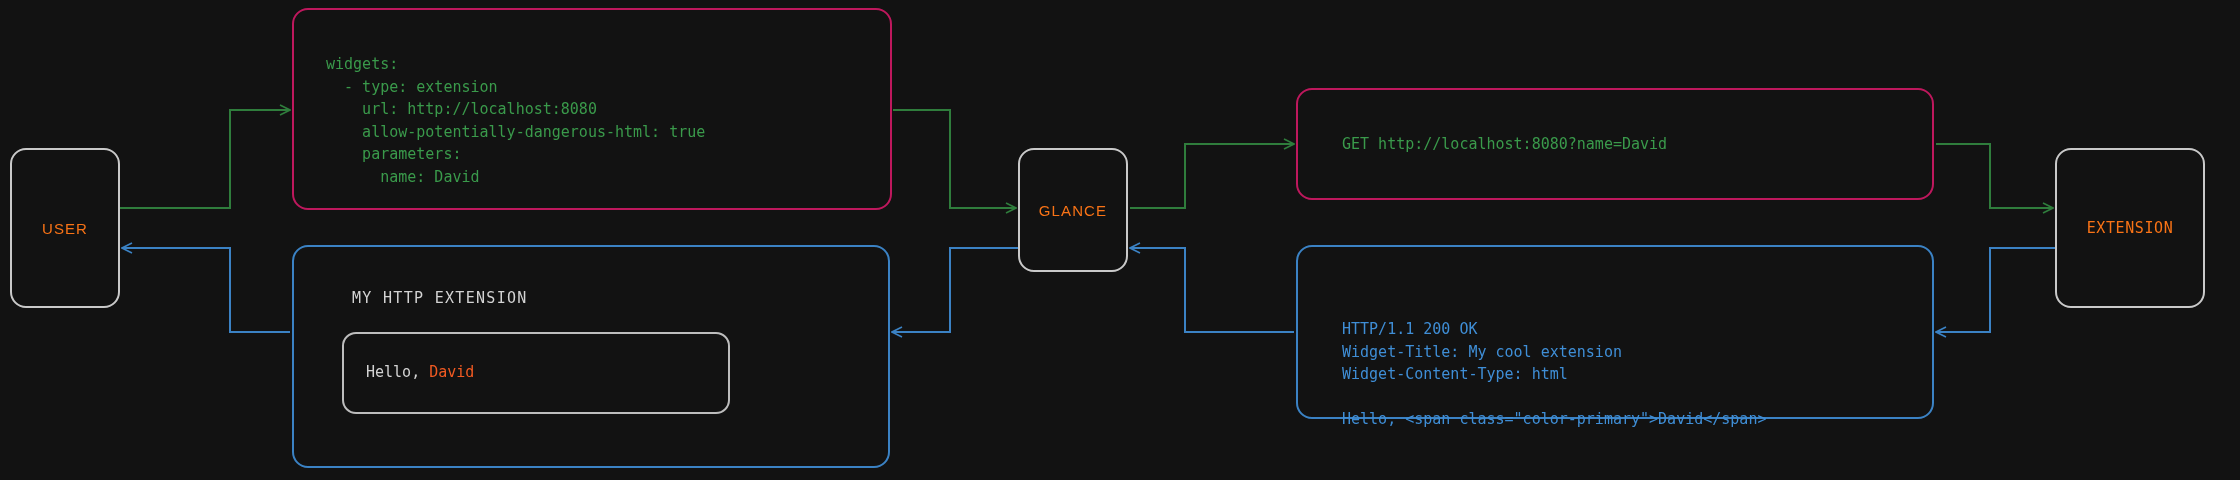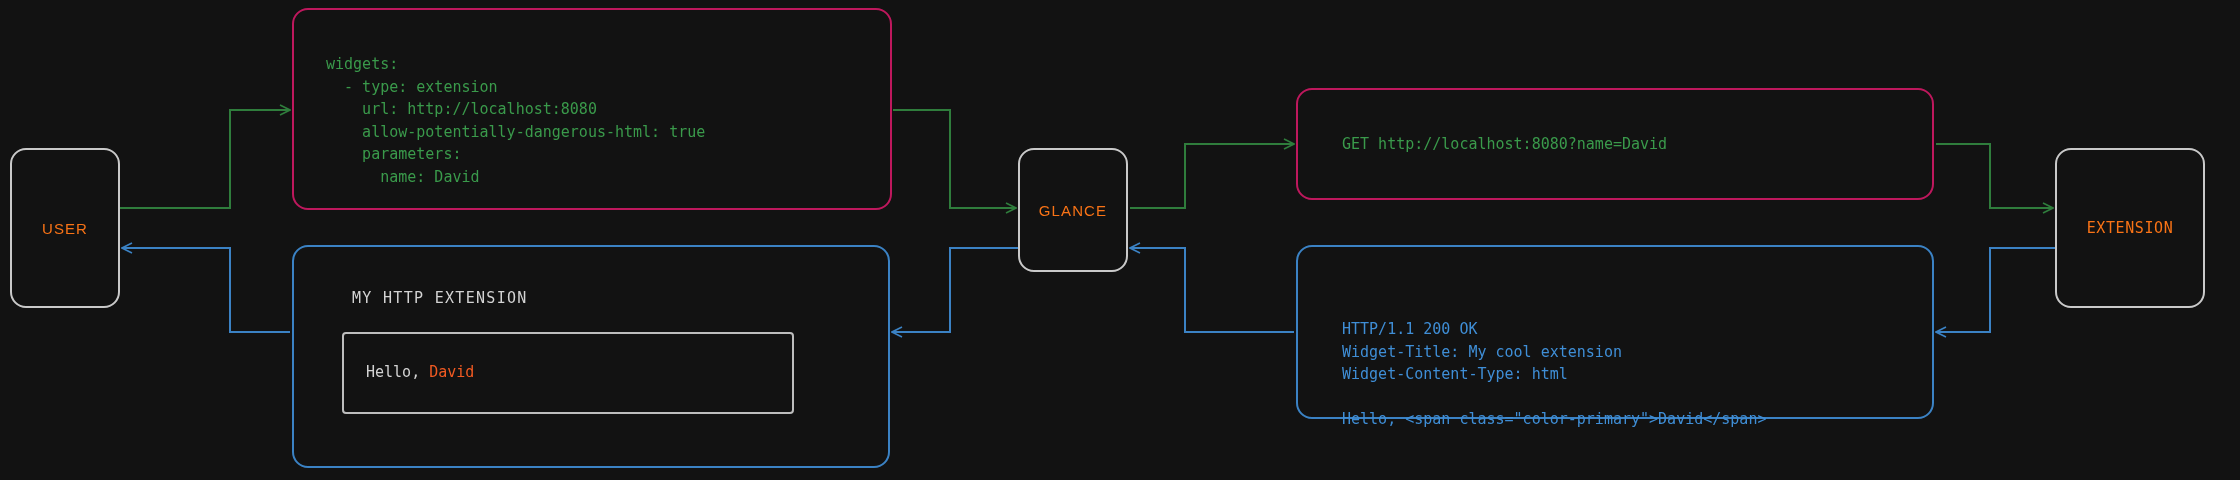--- a/index.html
+++ b/index.html
@@ -95,24 +95,24 @@
     color: #d3d3d3;
     font-family: "DejaVu Sans Mono", "Liberation Mono", monospace;
     font-size: 15px;
     letter-spacing: 1.3px;
     white-space: nowrap;
   }
   #widget-card {
     position: absolute;
     left: 48px;
     top: 85px;
-    width: 452px;
+    width: 388px;
     height: 82px;
     border: 2px solid #bdbdbd;
-    border-radius: 4px;
+    border-radius: 14px;
     box-sizing: border-box;
   }
   #widget-card .card-text {
     position: absolute;
     left: 22px;
     top: 29px;
     font-family: "DejaVu Sans Mono", "Liberation Mono", monospace;
     font-size: 15px;
     white-space: pre;
     color: #d3d3d3;

